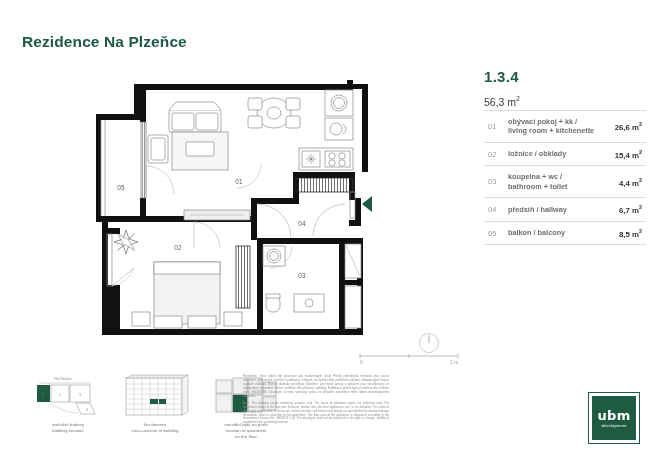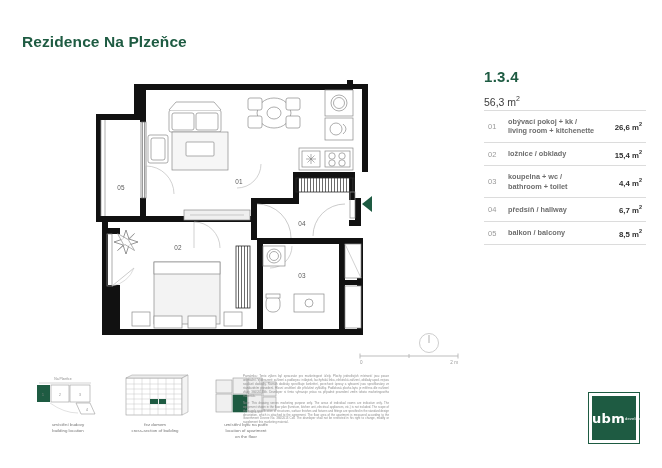--- a/index.html
+++ b/index.html
@@ -49,21 +49,21 @@
 
   
   .disclaimer{
     position:absolute;left:243px;top:375px;width:146px;
     font-size:2.9px;line-height:3.9px;color:#8d8d8d;text-align:justify;
   }
   .disclaimer p{margin:0 0 3.4px 0;}
 
   
   .logo{position:absolute;left:588px;top:392px;width:52px;height:52px;border:1px solid #1e5b42;padding:3px;box-sizing:border-box;}
-  .logo-inner{width:100%;height:100%;background:#1e5b42;display:flex;align-items:center;}
+  .logo-inner{width:100%;height:100%;background:#1e5b42;display:flex;flex-direction:column;align-items:center;justify-content:center;}
   .logo-word{color:#fff;font-size:13px;font-weight:bold;letter-spacing:.3px;line-height:13px;font-family:"DejaVu Sans",sans-serif;}
   .logo-sub{color:#fff;font-size:4px;letter-spacing:.2px;margin-top:1px;}
 </style>
 </head>
 <body>
 
 <div class="sheet">
 
   <div class="title">Rezidence Na Plzeňce</div>
 

